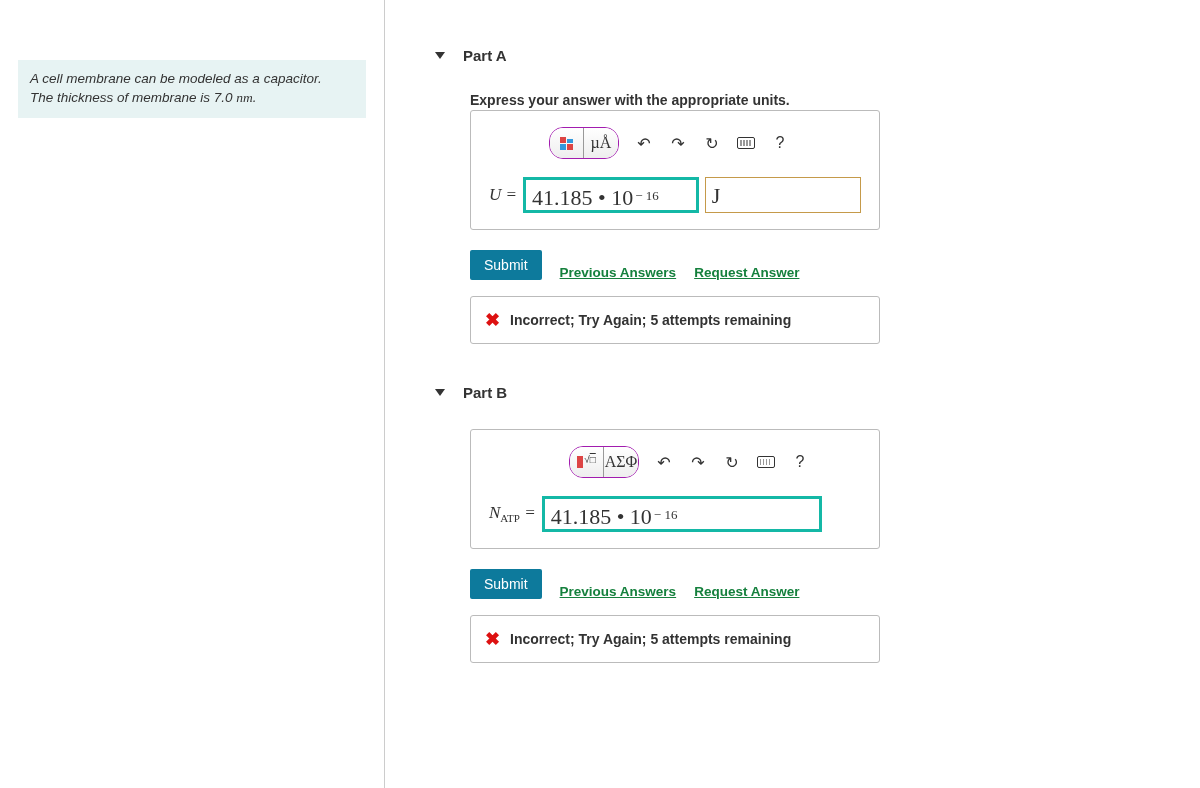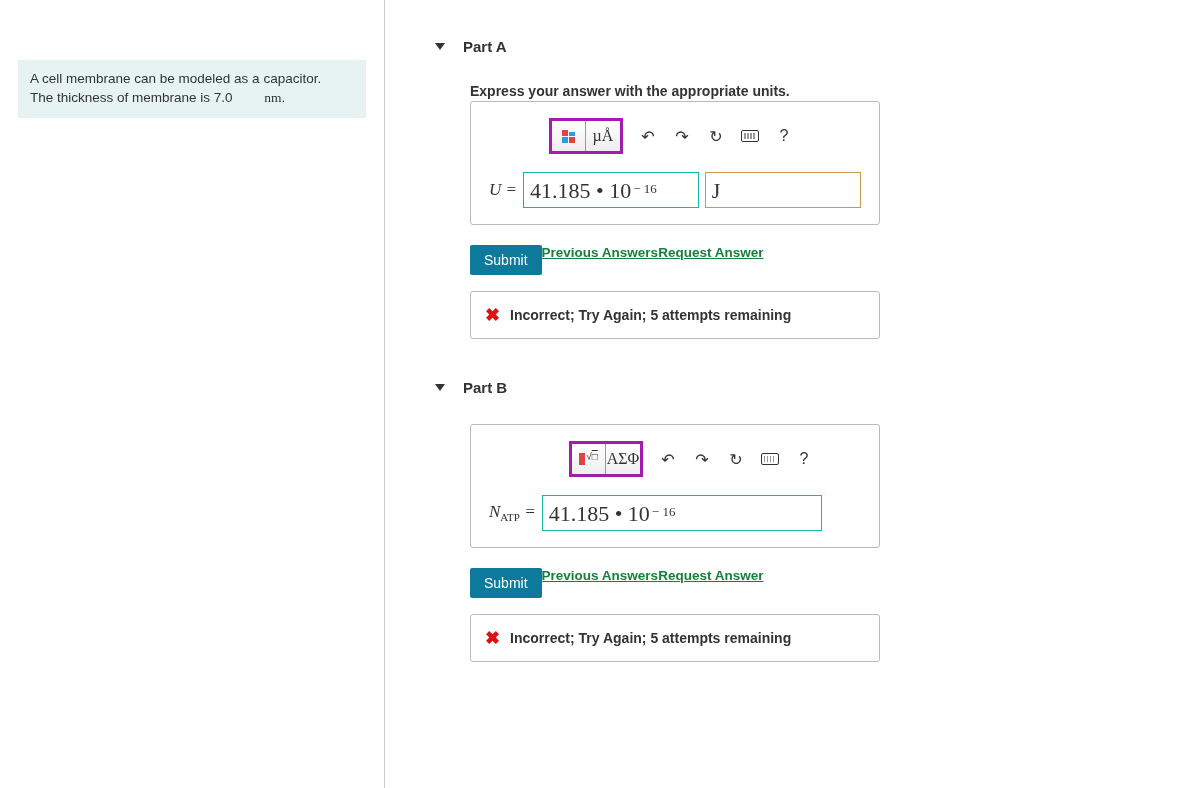--- a/index.html
+++ b/index.html
@@ -13,31 +13,32 @@
     position: relative;
   }
   .left-panel {
     position: absolute;
     left: 0;
     top: 0;
     width: 385px;
     height: 788px;
     border-right: 1px solid #ccc;
     padding: 60px 18px 0 18px;
+    font-style: italic;
   }
   .problem-text {
     background: #e7f3f3;
     padding: 10px 12px;
     font-size: 13.5px;
     line-height: 1.4;
   }
   .right-panel {
     position: absolute;
     left: 385px;
-    top: 0;
+    top: 9px;
     width: 815px;
     height: 692px;
     padding: 38px 0 0 50px;
   }
   .part-section {
     margin-bottom: 40px;
   }
   .part-header {
     display: flex;
     align-items: center;
@@ -88,22 +89,22 @@
     height: 30px;
     display: flex;
     align-items: center;
     justify-content: center;
     cursor: pointer;
     font-size: 16px;
     color: #333;
   }
   .tb-group {
     display: flex;
-    border: 3px solid #a21caf;
-    border-radius: 0;
+    border: 1px solid #a21caf;
+    border-radius: 14px;
     overflow: hidden;
     margin-right: 8px;
   }
   .tb-group .tb-btn {
     border-right: 1px solid #999;
     background: linear-gradient(#fff,#eee);
   }
   .tb-group .tb-btn:last-child { border-right: none; }
   .tb-icon-templates {
     display: flex; flex-direction: column; gap:1px;
@@ -117,21 +118,21 @@
     gap: 6px;
   }
   .var-label {
     font-style: italic;
     font-family: "Times New Roman", serif;
     font-size: 17px;
     white-space: nowrap;
   }
   .var-label sub { font-size: 11px; font-style: normal; font-family: Liberation Serif, serif; }
   .val-input {
-    border: 1px solid #14b8a6;
+    border: 3px solid #14b8a6;
     background: #fff;
     height: 36px;
     font-family: "Times New Roman", serif;
     font-size: 22px;
     padding: 0 6px;
     line-height: 36px;
   }
   .val-input.wide { width: 180px; }
   .val-input.wider { width: 280px; }
   .unit-input {
@@ -141,21 +142,22 @@
     width: 160px;
     font-family: "Times New Roman", serif;
     font-size: 22px;
     padding: 0 6px;
     line-height: 36px;
   }
   .exp-display { display:inline-flex; align-items:flex-start; }
   .exp-sup { font-size: 13px; position: relative; top:-2px; padding-left:2px;}
   .actions {
     display: flex;
-    align-items: flex-start;
+    align-items: flex-end;
+    gap: 18px;
     margin-bottom: 16px;
   }
   .submit-btn {
     background: #0d7a9c;
     color: #fff;
     border: none;
     padding: 7px 14px;
     font-size: 14px;
     border-radius: 2px;
     cursor: pointer;
@@ -187,21 +189,21 @@
     width:18px;height:12px;border:1.5px solid #333;border-radius:2px;position:relative;
   }
   .kbd-icon::before{content:"";position:absolute;left:2px;right:2px;top:2px;bottom:2px;background:repeating-linear-gradient(90deg,#333 0 1.5px,transparent 1.5px 3px);opacity:0.5;}
 </style>
 </head>
 <body>
 
 <div class="left-panel">
   <div class="problem-text">
     <span>A cell membrane can be modeled as a capacitor.</span><br>
-    <span>The thickness of membrane is 7.0 <span style="font-family:'Times New Roman',serif;margin-left:28px;">nm</span>.</span>
+    <span>The thickness of membrane is 7.0 <span style="font-family:'Times New Roman',serif;">nm</span>.</span>
   </div>
 </div>
 
 <div class="right-panel">
 
   <div class="part-section">
     <div class="part-header">
       <div class="caret"></div>
       <span>Part A</span>
     </div>

